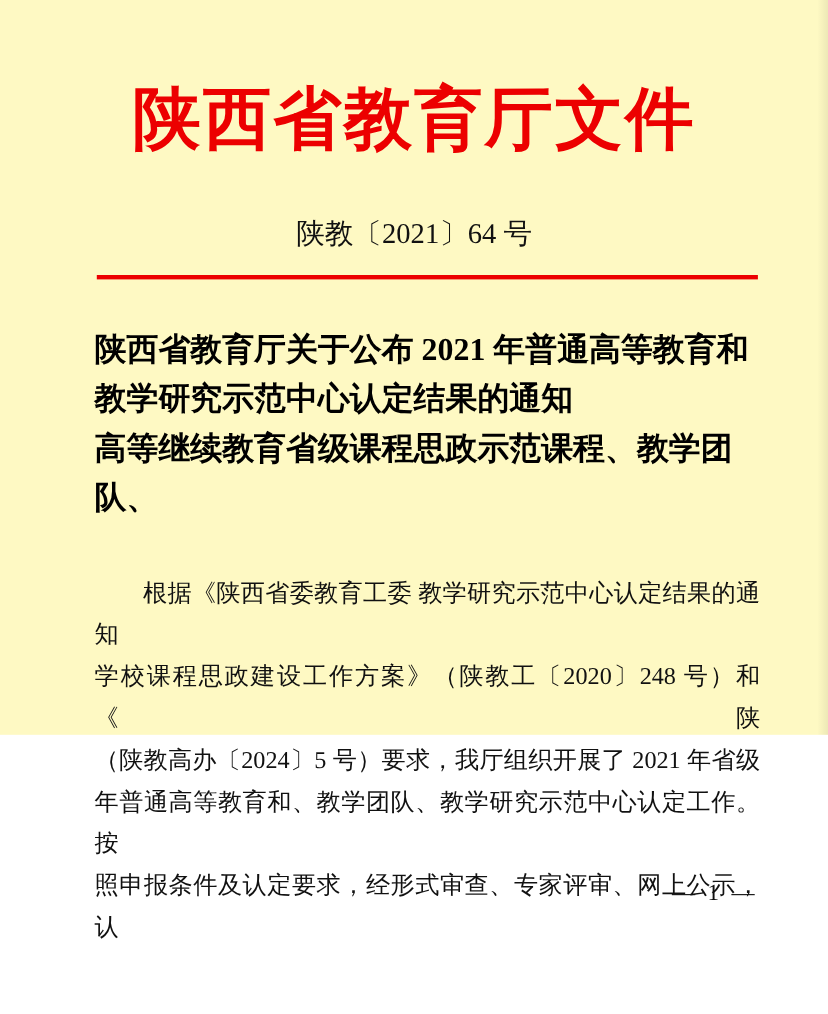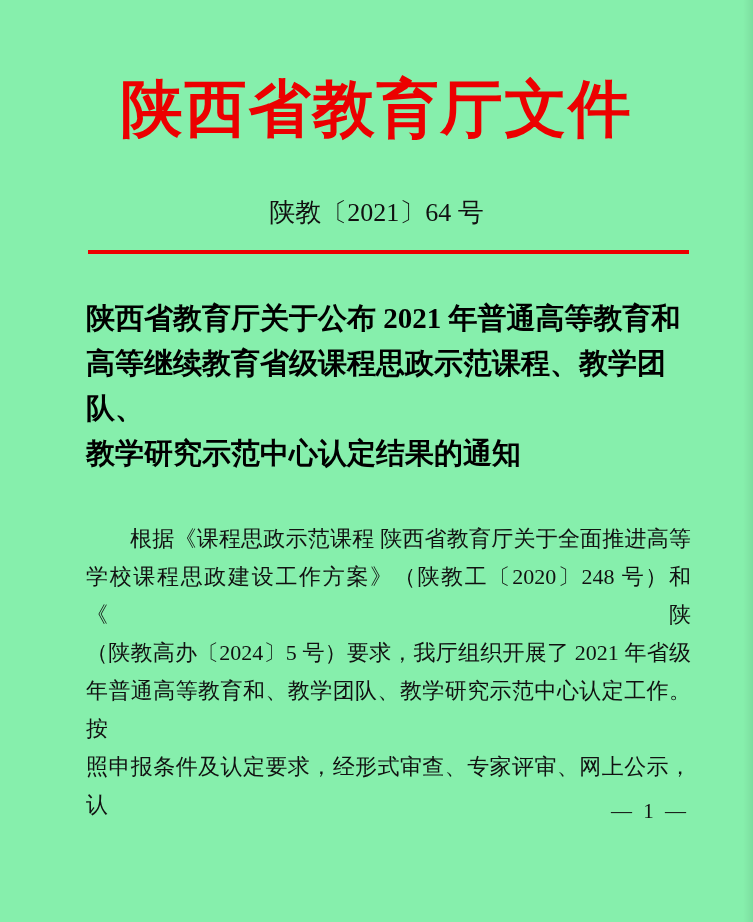--- a/index.html
+++ b/index.html
@@ -8,22 +8,22 @@
     width: 753px;
     height: 922px;
     font-family: "Liberation Serif", "DejaVu Serif", serif;
     color: #1a1a1a;
     position: relative;
     overflow: hidden;
   }
   .page {
     position: relative;
     width: 753px;
-    height: 922px;
-    background: #86efac;
+    height: 668px;
+    background: #fef9c3;
   }
   
   .edge-shadow {
     position: absolute;
     top: 0; right: 0; bottom: 0;
     width: 10px;
     background: linear-gradient(to right, rgba(0,0,0,0) 0%, rgba(0,0,0,0.07) 100%);
     pointer-events: none;
   }
   .red-header {
@@ -88,26 +88,26 @@
 <div class="page">
 
   <div class="red-header">陕西省教育厅文件</div>
 
   <div class="doc-number">陕教〔2021〕64 号</div>
 
   <div class="red-divider"></div>
 
   <div class="doc-title">
     <div>陕西省教育厅关于公布 2021 年普通高等教育和</div>
+    <div>教学研究示范中心认定结果的通知</div>
     <div>高等继续教育省级课程思政示范课程、教学团队、</div>
-    <div>教学研究示范中心认定结果的通知</div>
   </div>
 
   <div class="body-text">
-    <div class="body-line indent">根据《课程思政示范课程 陕西省教育厅关于全面推进高等</div>
+    <div class="body-line indent">根据《陕西省委教育工委 教学研究示范中心认定结果的通知</div>
     <div class="body-line">学校课程思政建设工作方案》（陕教工〔2020〕248 号）和《陕</div>
     <div class="body-line">（陕教高办〔2024〕5 号）要求，我厅组织开展了 2021 年省级</div>
     <div class="body-line">年普通高等教育和、教学团队、教学研究示范中心认定工作。按</div>
     <div class="body-line">照申报条件及认定要求，经形式审查、专家评审、网上公示，认</div>
 
   </div>
 
   <div class="page-number">— 1 —</div>
 
   <div class="edge-shadow"></div>

